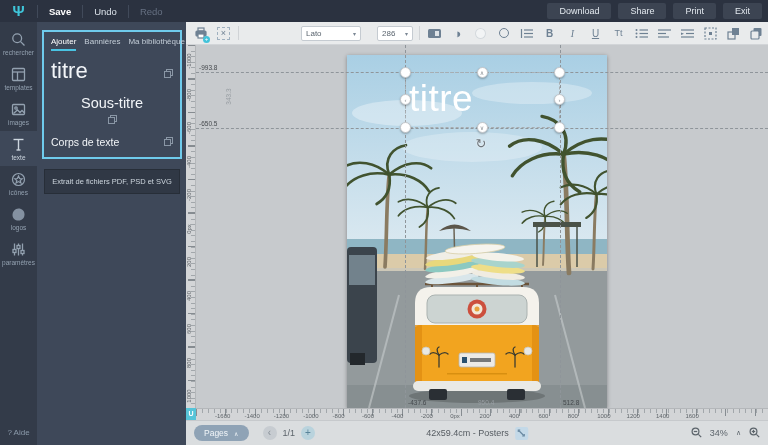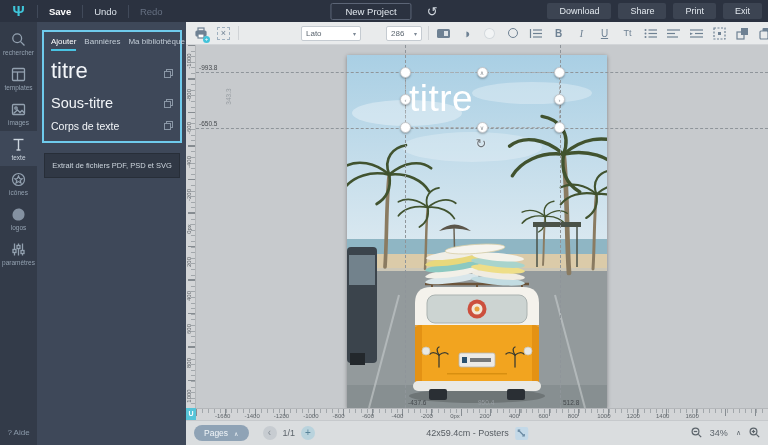--- a/index.html
+++ b/index.html
@@ -27,21 +27,21 @@
   .aide { position:absolute; bottom:8px; width:100%; text-align:center; font-size:8px; color:#8c9bab; }
 
   
   .panel { position:absolute; top:22px; left:37px; width:149px; bottom:0; background:#3e4859; z-index:19; }
   .hl-box { margin:8px 4px 0 5px; border:2px solid #6fcbec; padding:5px 7px 9px; }
   .tabs { display:flex; gap:8px; font-size:8px; color:#c3cdd7;text-align:right; }
   .tab { padding-bottom:3px; cursor:pointer; white-space:nowrap; }
   .tab.active { color:#fff; border-bottom:2px solid #49c3e2; }
   .txt-row { display:flex; justify-content:space-between; align-items:center; color:#f2f5f8; cursor:pointer; }
   .txt-row.title { font-size:22px; margin-top:7px; }
-  .txt-row.subtitle { font-size:14.5px; margin-top:11px; }
+  .txt-row.subtitle { font-size:14.5px; margin-top:11px;flex-direction:column; }
   .txt-row.body { font-size:10.5px; margin-top:9px; }
   .import-btn { display:block; margin:10px 6px 0 7px; width:calc(100% - 13px); background:#303845; border:1px solid #272e38; color:#ccd5dd; font-size:7.5px; padding:7px 2px; text-align:center; font-family:inherit; cursor:pointer; }
 
   
   .workspace { position:absolute; top:22px; left:186px; right:0; bottom:0; }
   .ctoolbar { position:absolute; top:0; left:0; right:0; height:23px; background:#e9ebec; border-bottom:1px solid #d2d5d8; display:flex; align-items:center; padding:0 6px; gap:6px; color:#6e8193; z-index:15; }
   .ct-icon { width:17px; height:17px; display:flex; align-items:center; justify-content:center; cursor:pointer; position:relative; flex:none; }
   .ct-div { width:1px; height:14px; background:#d0d3d6; flex:none; }
   .ct-select { background:#fff; border:1px solid #c5cbd1; border-radius:2px; font-size:8px; color:#5a646e; padding:2px 4px; display:flex; justify-content:space-between; align-items:center; cursor:pointer; flex:none; }
   .caret { font-size:6px; color:#7b8794; }
@@ -92,24 +92,20 @@
 <div class="app">
 
   <header class="topbar">
     <div class="logo">Ψ</div>
     <div class="tb-div"></div>
     <div class="tb-link save">Save</div>
     <div class="tb-div"></div>
     <div class="tb-link">Undo</div>
     <div class="tb-div"></div>
     <div class="tb-link disabled">Redo</div>
-    <div class="tb-center">
-      <div class="np-btn">New Project</div>
-      <div class="hist">↺</div>
-    </div>
     <div class="tb-right">
       <div class="tb-btn">Download</div>
       <div class="tb-btn">Share</div>
       <div class="tb-btn">Print</div>
       <div class="tb-btn">Exit</div>
     </div>
   </header>
 
   <nav class="sidebar">
     <div id="side-items">
@@ -235,21 +231,21 @@
         <span class="plusdot">+</span>
       </div>
       <div class="ct-icon">
           <span class="x-box">×</span>
         </div>
       <div class="ct-div"></div>
       <div class="ct-select" style="margin-left:56px;width:60px;">
         <span>Lato</span>
           <span class="caret">▾</span>
       </div>
-      <div class="ct-select" style="width:36px;margin-left:19px;">
+      <div class="ct-select" style="width:36px;margin-left:10px;">
         <span>286</span>
           <span class="caret">▾</span>
       </div>
       <div class="ct-div"></div>
       <div class="ct-icon">
         <svg width="13" height="9" viewBox="0 0 13 9">
             <rect x="0" y="0" width="13" height="9" rx="1.5" fill="#6e8193"></rect>
             <rect x="7" y="2" width="4" height="5" fill="#dfe4e8"></rect>
           </svg>
       </div>

